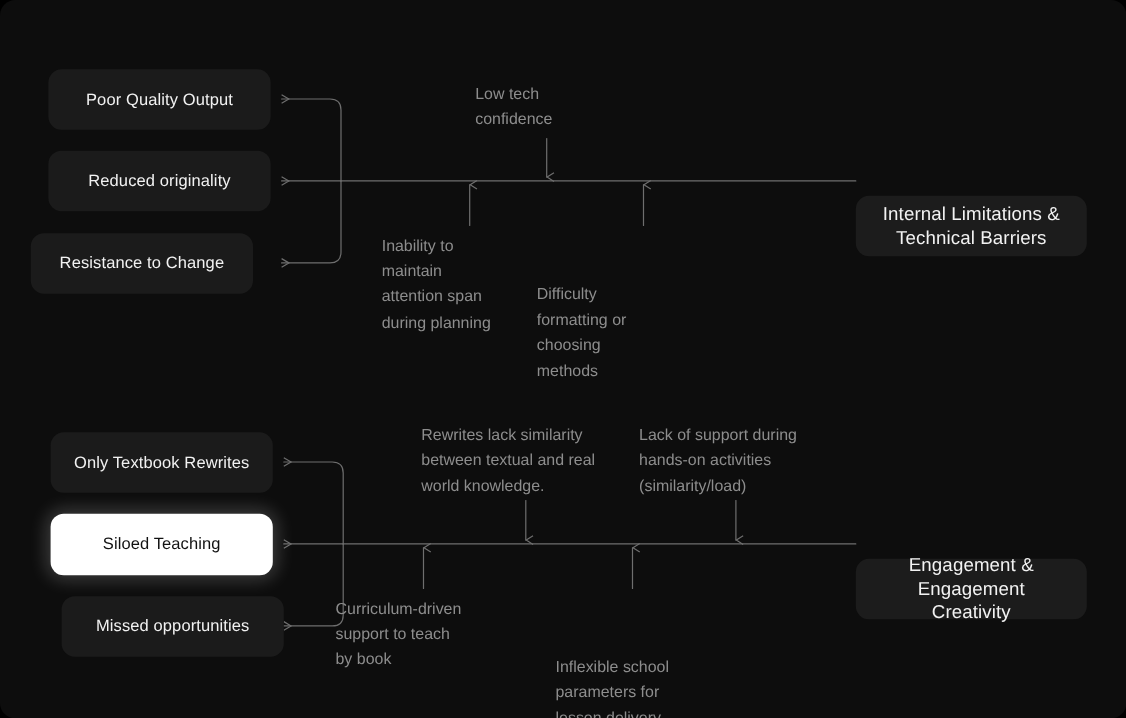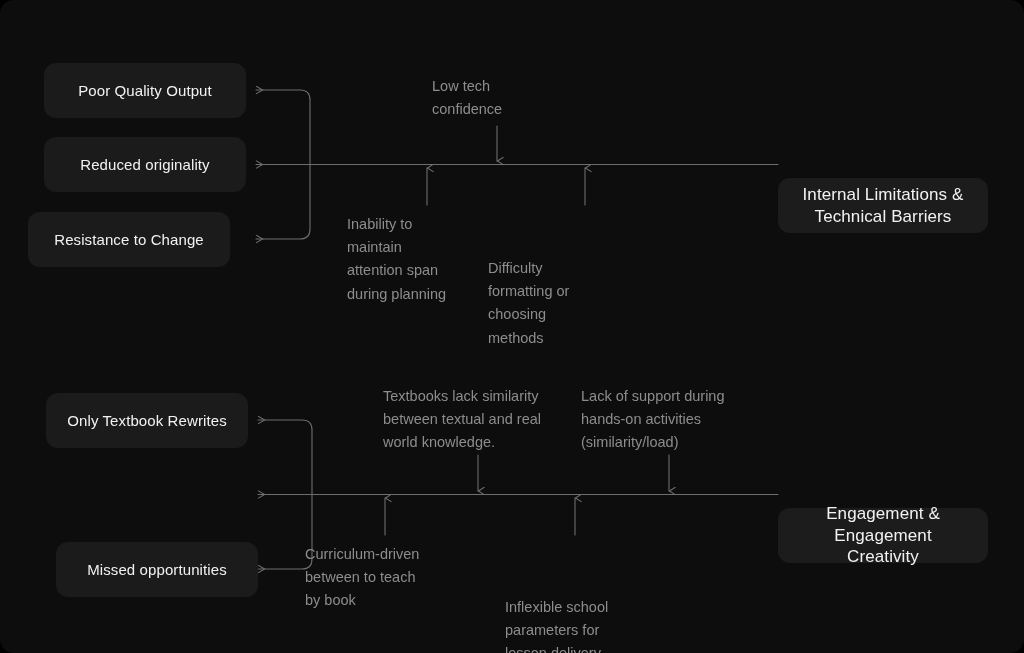--- a/index.html
+++ b/index.html
@@ -151,47 +151,50 @@
     <span class="ln">Difficulty</span>
     <span class="ln">formatting or</span>
     <span class="ln">choosing</span>
     <span class="ln">methods</span>
   </div>
 
   <div class="node effect-node" style="left:46px; top:393px; width:202px; height:55px;">
     <span>Only Textbook Rewrites</span>
   </div>
 
+  <div class="node effect-node selected" style="left:46px; top:467px; width:202px; height:56px;">
+    <span>Siloed Teaching</span>
+  </div>
 
   <div class="node effect-node" style="left:46px; top:542px; width:202px; height:55px;margin-left:10px;">
     <span>Missed opportunities</span>
   </div>
 
   <div class="node spine-node" style="left:778px; top:468px; width:210px; height:55px;">
     <span>
       <span class="ln">Engagement &amp;</span>
       <span class="ln">Engagement Creativity</span>
     </span>
   </div>
 
   <div class="cause" style="left:383px; top:385px; width:192px;">
-    <span class="ln">Textbooks lack similarity</span>
+    <span class="ln">Rewrites lack similarity</span>
     <span class="ln">between textual and real</span>
     <span class="ln">world knowledge.</span>
   </div>
 
   <div class="cause" style="left:581px; top:385px; width:176px;">
     <span class="ln">Lack of support during</span>
     <span class="ln">hands-on activities</span>
     <span class="ln">(similarity/load)</span>
   </div>
 
   <div class="cause" style="left:305px; top:543px; width:160px;">
     <span class="ln">Curriculum-driven</span>
-    <span class="ln">between to teach</span>
+    <span class="ln">support to teach</span>
     <span class="ln">by book</span>
   </div>
 
   <div class="cause" style="left:505px; top:556px; width:140px;margin-top:40px;">
     <span class="ln">Inflexible school</span>
     <span class="ln">parameters for</span>
     <span class="ln">lesson delivery</span>
   </div>
 
 </div>

